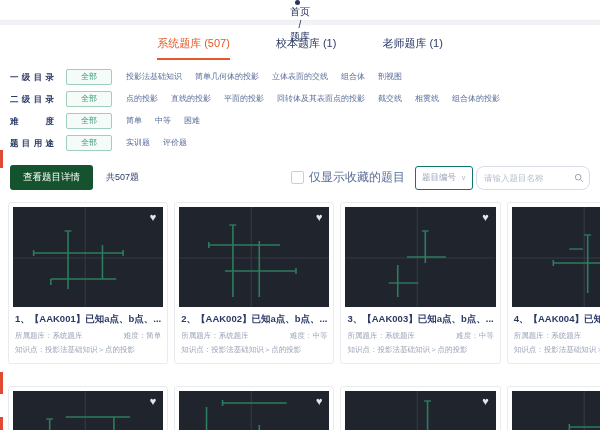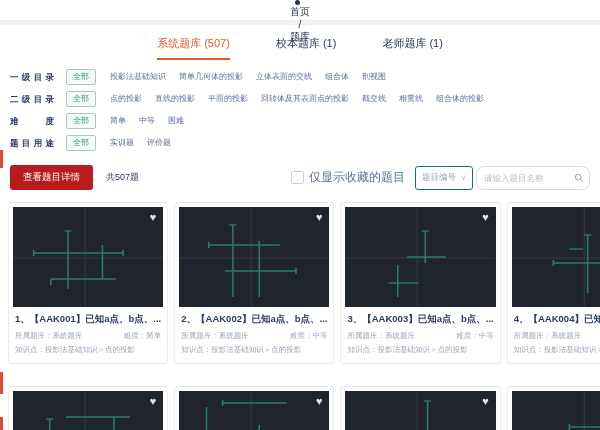--- a/index.html
+++ b/index.html
@@ -19,26 +19,26 @@
   
   .tabbar{display:flex;justify-content:center;gap:46px;padding-top:11px;font-size:11px;color:#2b3a66;}
   .tab{padding-bottom:7px;cursor:pointer;border-bottom:2px solid transparent;}
   .tab.active{color:#e55a28;border-bottom-color:#e55a28;}
   
   .filter-section{padding:9px 10px 0 10px;}
   .frow{display:flex;align-items:center;margin-bottom:6px;font-size:8px;line-height:12px;}
   .flabel{display:inline-block;width:44px;flex:none;color:#2b3a66;font-weight:bold;
     text-align:justify;text-align-last:justify;margin-right:12px;font-size:8.5px;}
   .pill{flex:none;border:1px solid #9ecfb9;color:#3f9f7d;background:#f4fbf8;
-    font-size:8px;padding:1px 6px;border-radius:2px;margin-right:14px;cursor:pointer;}
+    font-size:8px;padding:1px 14px;border-radius:2px;margin-right:14px;cursor:pointer;}
   .opts{display:flex;gap:13px;color:#5a6d99;flex-wrap:nowrap;overflow:hidden;}
   .opt{white-space:nowrap;cursor:pointer;}
   
   .toolbar{display:flex;align-items:center;margin:14px 10px 0 10px;}
-  .btn-primary{background:#b91c1c;color:#ffffff;border:none;border-radius:3px;
+  .btn-primary{background:#14532d;color:#ffffff;border:none;border-radius:3px;
     font-size:9.5px;padding:6px 13px;cursor:pointer;font-family:inherit;}
   .total{font-size:9px;color:#2b3a66;margin-left:13px;}
   .tool-right{margin-left:auto;display:flex;align-items:center;}
   .checkbox{width:11px;height:11px;border:1px solid #c8cedd;border-radius:2px;background:#fff;
     flex:none;cursor:pointer;}
   .chk-label{font-size:12px;color:#5a6d99;margin:0 10px 0 5px;white-space:nowrap;}
   .num-select{height:22px;border:1px solid #0f766e;border-radius:3px;display:flex;align-items:center;
     padding:0 6px;font-size:8.5px;color:#9aa3b5;background:#fff;cursor:pointer;white-space:nowrap;}
   .num-select .chev{margin-left:5px;font-size:7px;color:#b6bdcb;}
   .search-box{height:22px;width:102px;border:1px solid #d8dce6;border-radius:8px;background:#fff;

